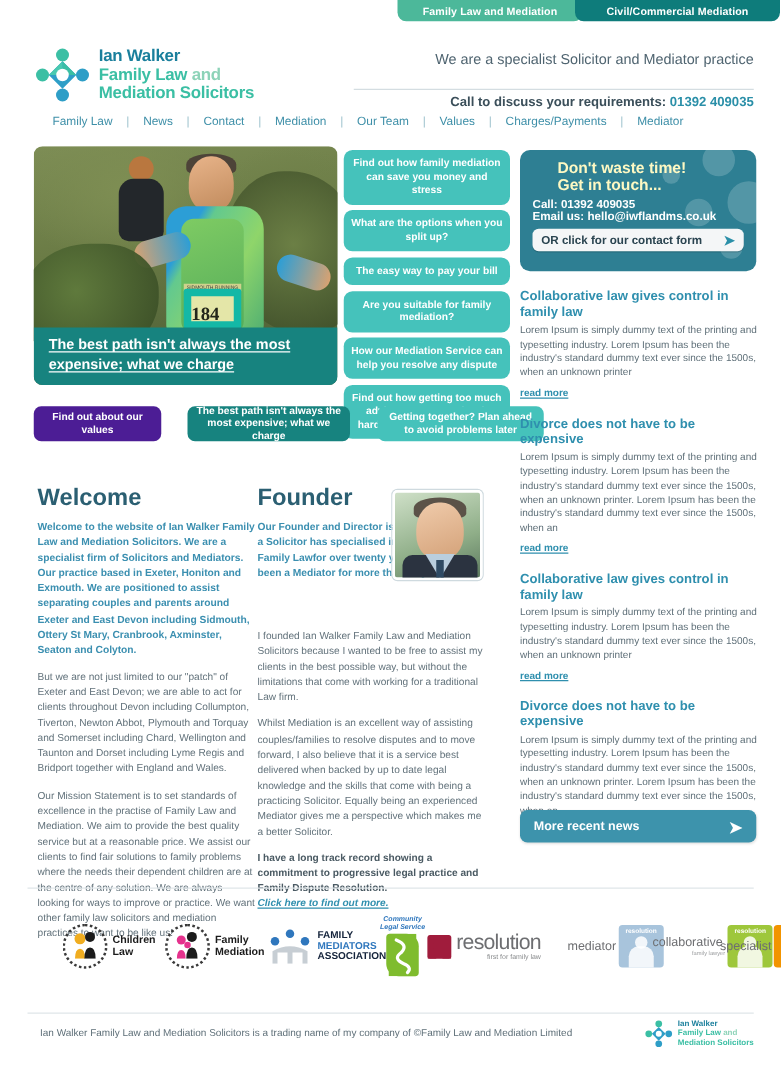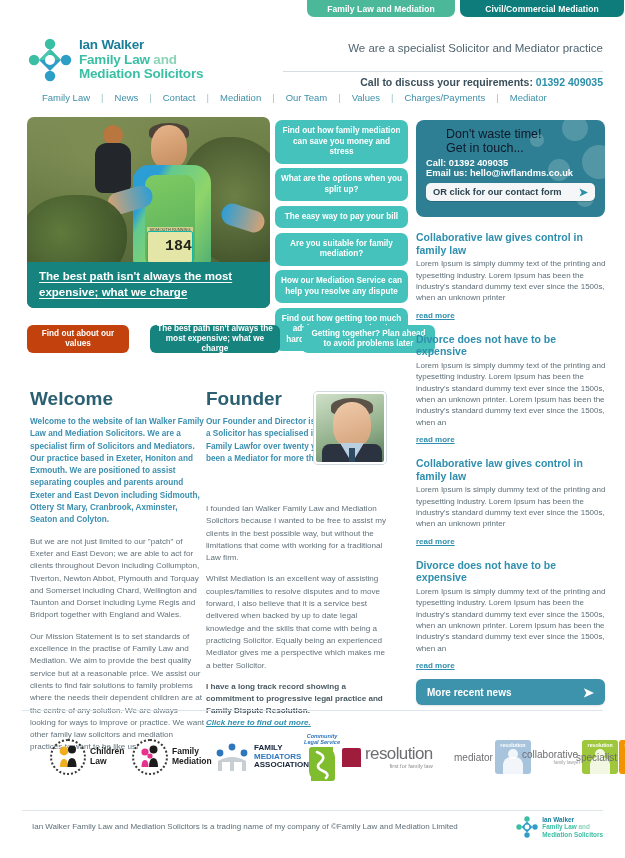--- a/index.html
+++ b/index.html
@@ -13,21 +13,21 @@
 
   
   .top-tabs { position:absolute; top:0; left:0; width:625px; height:18px; }
   .tab {
     position:absolute; top:0; height:17px;
     border-radius:0 0 7px 7px;
     color:#fff; font-size:8.5px; font-weight:bold;
     display:flex; align-items:center; justify-content:center;
     letter-spacing:0.1px;
   }
-  .tab-fam { left:307px; width:148px; background:#4cb89a; }
+  .tab-fam { left:318px; width:148px; background:#4cb89a; }
   .tab-civ { left:460px; width:164px; background:#0e7c7b; }
 
   
   .header { position:absolute; top:20px; left:0; width:625px; height:58px; }
   .logo { position:absolute; left:28px; top:18px; display:flex; align-items:center; }
   .logo-mark { width:44px; height:44px; position:relative; margin-right:7px; }
   .logo-text { line-height:1.08; }
   .logo-l1 { font-size:13.5px; font-weight:bold; color:#1a7f9c; letter-spacing:-0.2px;}
   .logo-l2 { font-size:13.5px; font-weight:bold; color:#3bbfa4; letter-spacing:-0.2px;}
   .logo-l2 .and { color:#8dd3b8; font-weight:bold;}
@@ -75,70 +75,70 @@
   .hero-photo .runner .torso { position:absolute; left:10px; top:42px; width:78px; height:105px;
      border-radius:16px 18px 10px 10px;
      background:linear-gradient(120deg,#2c9ed6 0%, #2c9ed6 22%, #63c98e 30%, #8fd56a 62%, #4fae72 100%);}
   .hero-photo .runner .vest { position:absolute; left:22px; top:52px; width:50px; height:92px;
      border-radius:10px; background:linear-gradient(160deg,#7ecb63,#54ab5a);}
   .hero-photo .runner .armL { position:absolute; left:-16px; top:66px; width:46px; height:22px;
      border-radius:11px; background:linear-gradient(90deg,#d8a271,#2c9ed6); transform:rotate(-16deg);}
   .hero-photo .runner .armR { position:absolute; right:-20px; top:84px; width:44px; height:22px;
      border-radius:11px; background:linear-gradient(270deg,#d8a271,#2c9ed6); transform:rotate(18deg);}
   .hero-photo .runner .bib { position:absolute; left:24px; top:108px; width:46px; height:32px;
-     background:#e4e6a8; border:1px solid #14b8a6; border-radius:2px;
-     color:#23261a; font-size:15px; font-weight:bold; text-align:right; line-height:30px;
-     font-family:Liberation Mono, monospace;}
+     background:#e4e6a8; border:6px solid #14b8a6; border-radius:2px;
+     color:#23261a; font-size:15px; font-weight:bold; text-align:left; line-height:30px;
+     font-family:Liberation Serif, serif;}
   .hero-photo .runner .bibtop { position:absolute; left:24px; top:104px; width:46px; height:6px;
      background:#cfd28c; font-size:4px; color:#444; text-align:center;}
   .hero-photo .runner .short { position:absolute; left:26px; top:140px; width:48px; height:32px;
      border-radius:6px; background:#2c9ed6;}
   .hero-caption { position:absolute; left:0; bottom:0; width:100%; height:46px;
      background:#17837f; display:flex; align-items:center; padding:0 12px; }
   .hero-caption span { color:#ffffff; font-size:11.5px; font-weight:bold; line-height:1.35;
      text-decoration:underline; text-underline-offset:2px; }
 
   
   .promos { position:absolute; left:275px; top:120px; width:133px; }
   .promo { background:#45c2bb; border-radius:7px; color:#fff;
            font-size:8.2px; font-weight:bold; line-height:1.28; text-align:center;
            padding:6px 5px; margin-bottom:4.5px; }
 
   
   .botrow { position:absolute; left:27px; top:325px; width:381px; height:28px; }
   .botbtn { position:absolute; top:0; height:28px; border-radius:6px; color:#fff;
             font-size:8.2px; font-weight:bold; line-height:1.25; text-align:center;
             display:flex; align-items:center; justify-content:center; padding:0 6px; }
-  .bb1 { left:0;    width:102px; background:#c2410c; }
+  .bb1 { left:0;    width:102px; background:#4c1d95; }
   .bb2 { left:123px;width:130px; background:#17837f; }
   .bb3 { left:275px;width:133px; background:#45c2bb; }
 
   
   .contact { position:absolute; left:416px; top:120px; width:189px; height:97px;
     border-radius:8px; overflow:hidden;
     background:#2e7f93; }
   .contact .deco { position:absolute; right:-12px; top:-10px; width:120px; height:110px; opacity:.18;}
   .contact .inner { position:relative; padding:7px 10px 0 10px; }
-  .c-h1 { color:#0f172a; font-size:12.5px; font-weight:normal; line-height:1.12;padding-left:20px; }
+  .c-h1 { color:#fef9c3; font-size:12.5px; font-weight:bold; line-height:1.12;padding-left:20px; }
   .c-call { color:#fff; font-size:9.3px; font-weight:bold; margin-top:3px;}
   .c-email { color:#fff; font-size:9.3px; font-weight:bold; }
   .c-btn { margin-top:5px; background:#f4f6f7; border-radius:5px; height:18px;
            display:flex; align-items:center; justify-content:space-between;
            padding:0 7px; color:#2a4450; font-size:9.3px; font-weight:bold;
            box-shadow:0 1px 0 rgba(0,0,0,.15);}
   .chev { color:#2a8fa8; font-weight:bold; font-size:11px; }
 
   
   .news { position:absolute; left:416px; top:231px; width:192px; }
   .news-h { font-size:14.5px; font-weight:bold; color:#2b5f72; margin-bottom:5px; }
   .n-item { margin-bottom:11px; }
   .n-title { font-size:10.5px; font-weight:bold; color:#2f8fae; line-height:1.2; }
   .n-body { font-size:8px; color:#5e6f78; line-height:1.42; margin-top:2px; }
   .n-more { font-size:8px; font-weight:bold; color:#2f8fae; text-decoration:underline; display:inline-block; margin-top:1px;}
-  .more-news { position:absolute; left:416px; top:679px; width:189px; height:26px;
+  .more-news { position:absolute; left:416px; top:648px; width:189px; height:26px;
     background:#3d93ac; border-radius:6px; display:flex; align-items:center;
     justify-content:space-between; padding:0 11px; color:#fff;
     font-size:10px; font-weight:bold; box-shadow:0 1px 2px rgba(0,0,0,.12); }
   .more-news .chev2 { font-size:13px; color:#fff; font-weight:bold; }
 
   
   .col-welcome { position:absolute; left:30px; top:388px; width:175px; }
   .col-founder { position:absolute; left:206px; top:388px; width:180px; }
   .col-h { font-size:19px; font-weight:bold; color:#2b5f72; margin-bottom:6px; }
   .lead { font-size:8.2px; font-weight:bold; color:#3b8fb0; line-height:1.5; }

